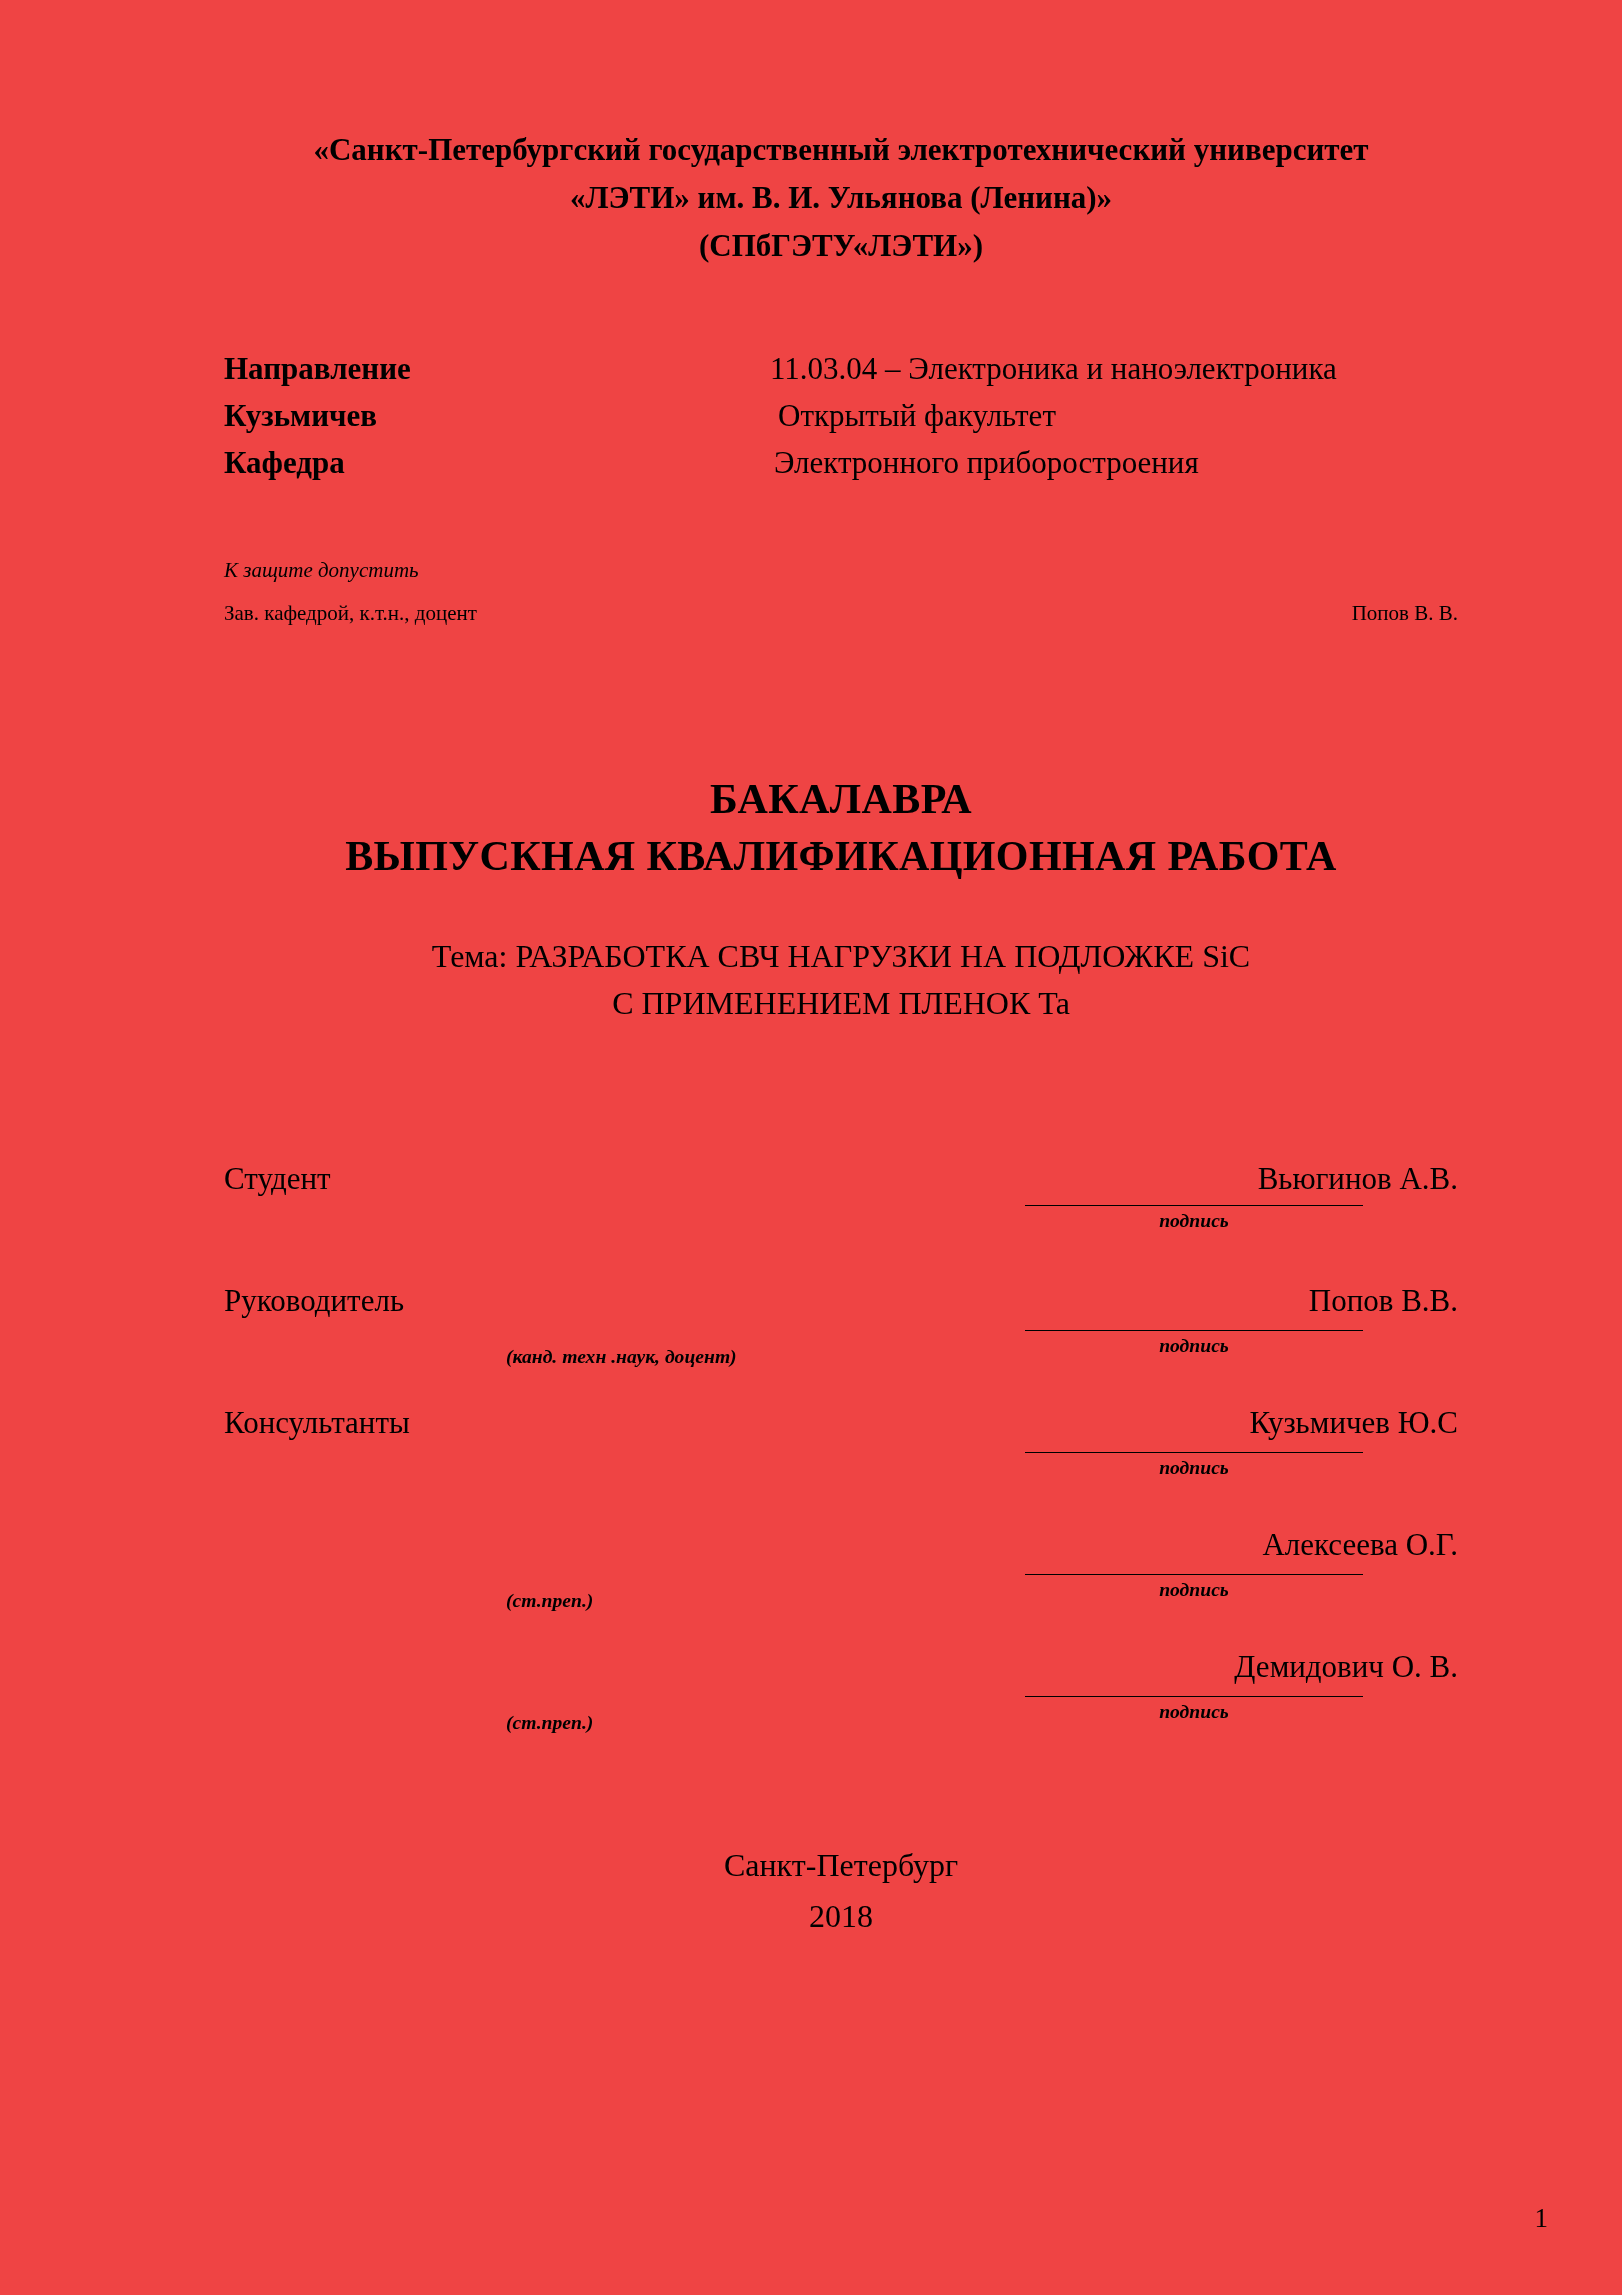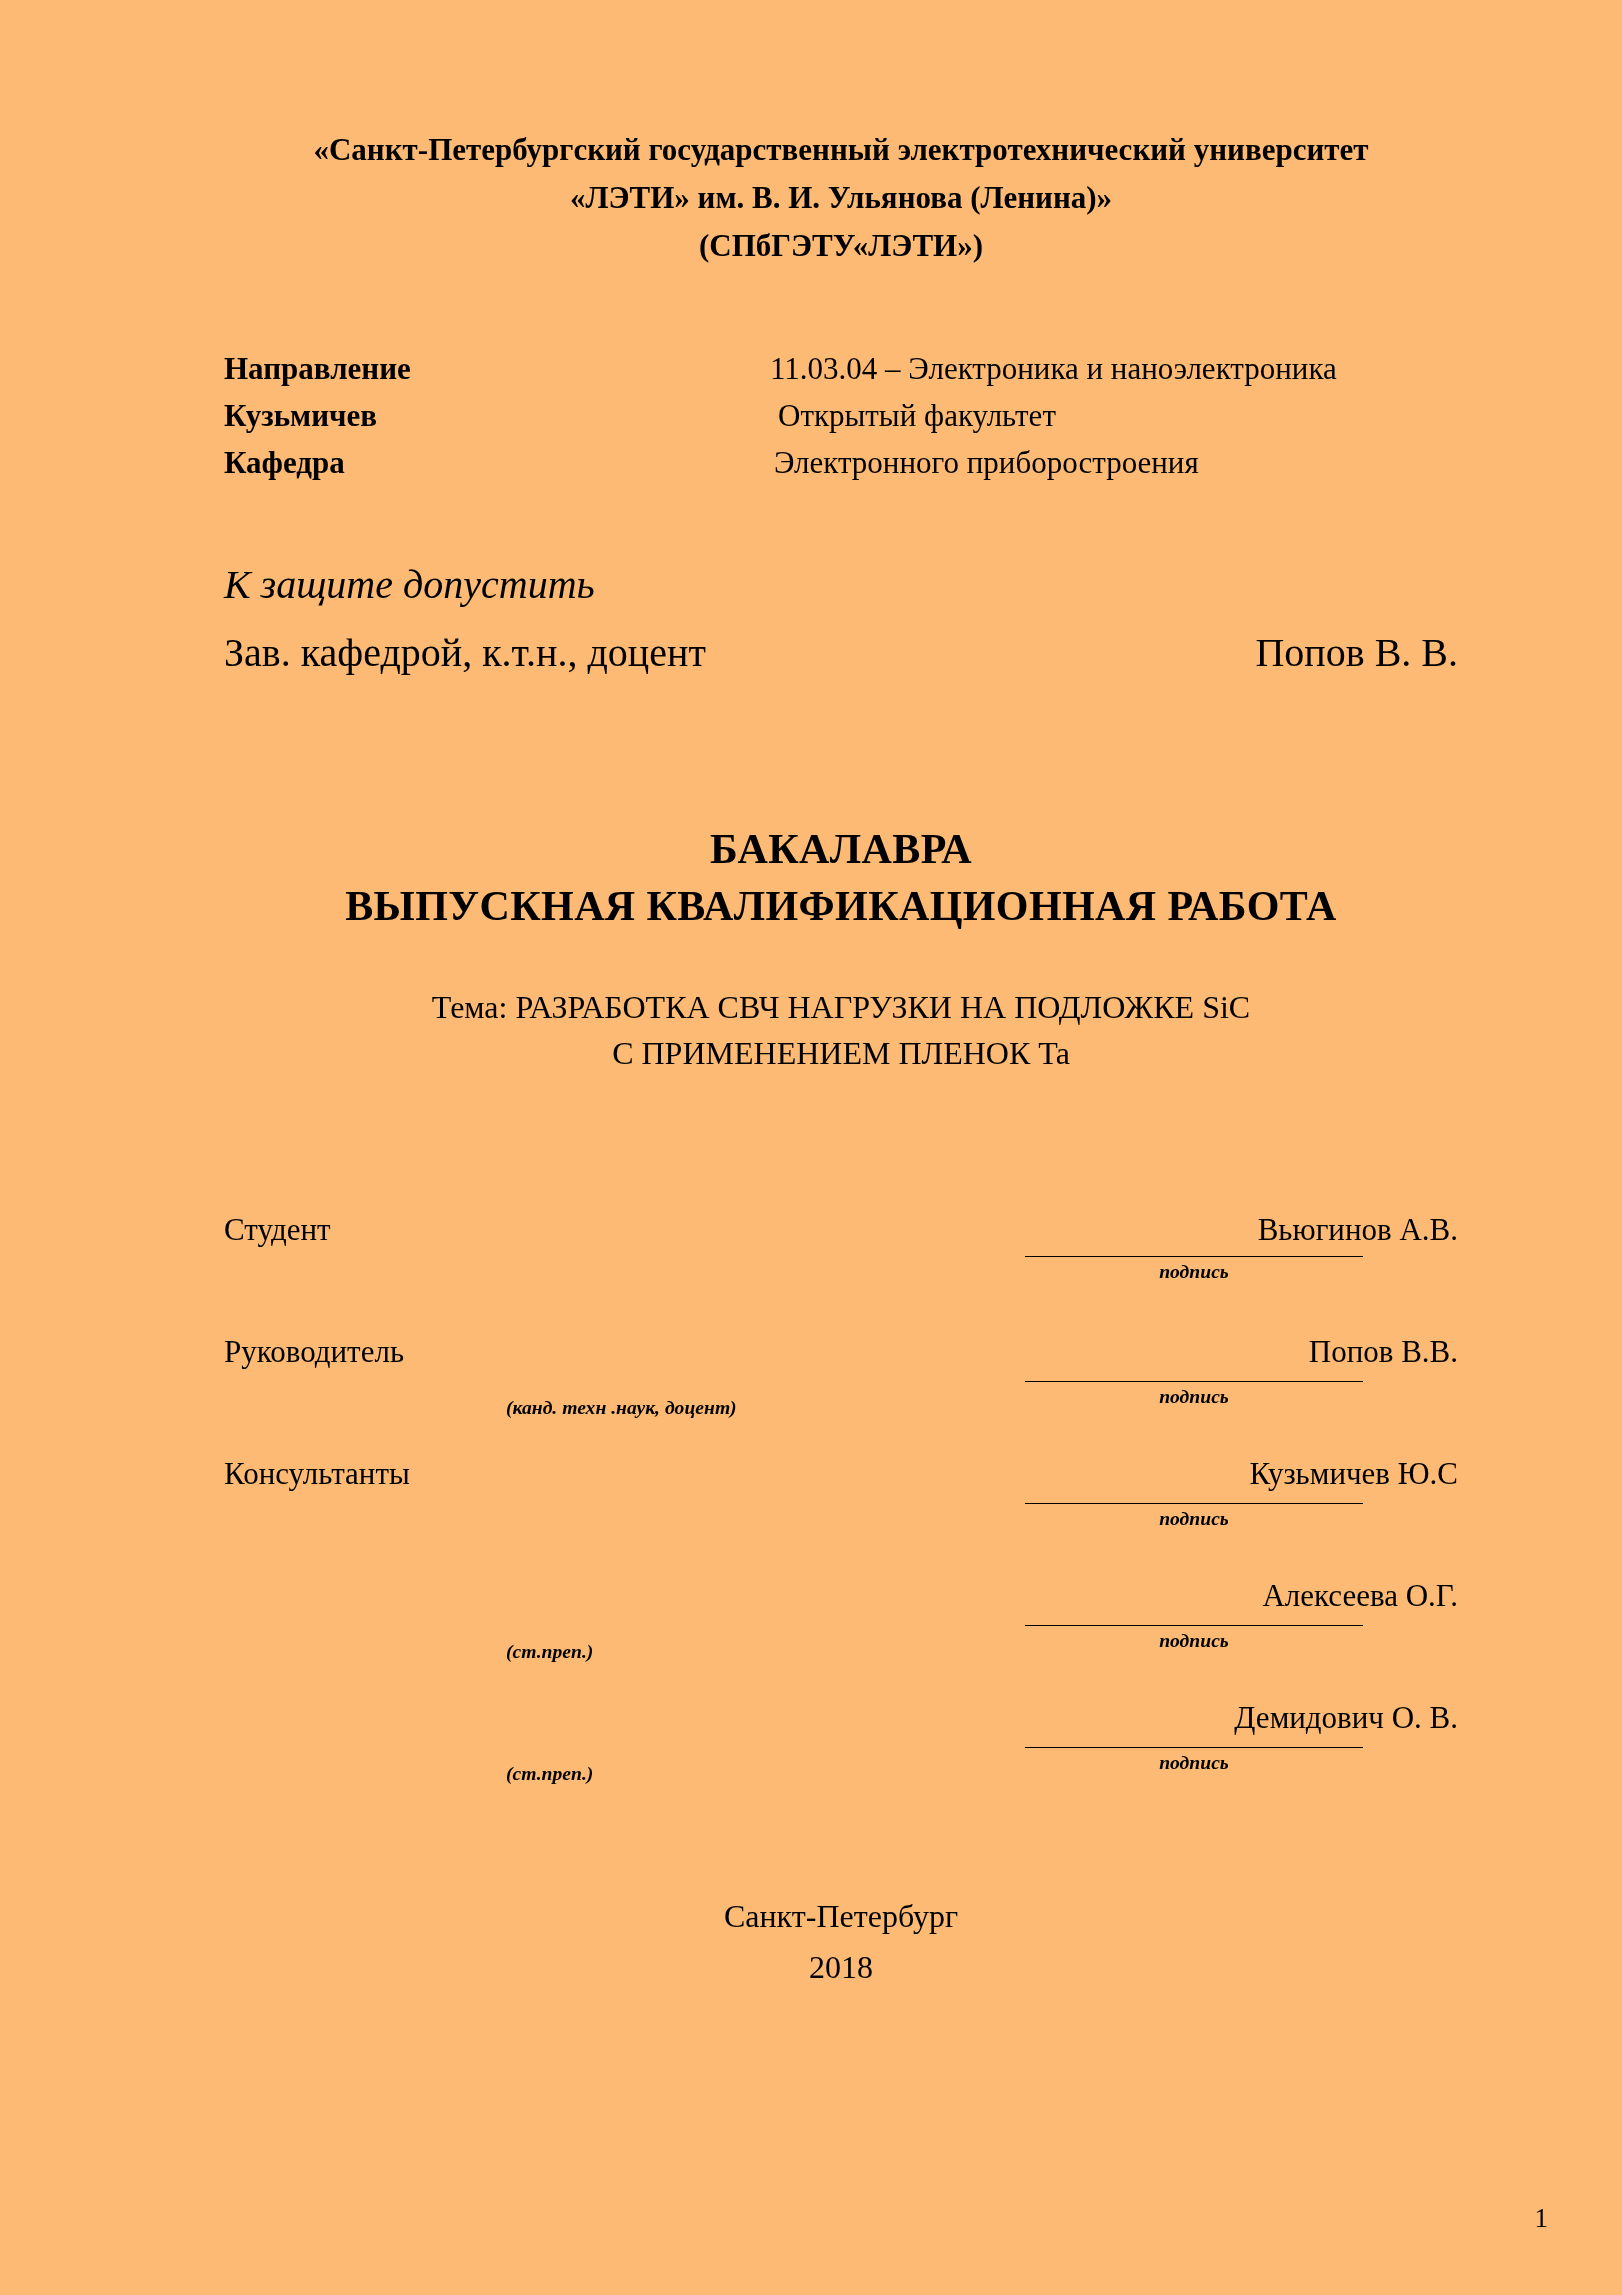--- a/index.html
+++ b/index.html
@@ -8,21 +8,21 @@
     background: #ffffff;
   }
   body {
     font-family: "Liberation Serif", serif;
     color: #000000;
   }
   .page {
     position: relative;
     width: 1623px;
     height: 2295px;
-    background: #fdba74;
+    background: #ef4444;
     box-sizing: border-box;
     padding: 126px 165px 31px 224px;
   }
 
   
   .header {
     text-align: center;
     font-weight: bold;
     font-size: 31px;
     line-height: 1.55;
@@ -49,21 +49,21 @@
   .info-value {
     flex: 1 1 auto;
   }
   .info-row.r1 .info-value { padding-left: 216px; }
   .info-row.r2 .info-value { padding-left: 224px; }
   .info-row.r3 .info-value { padding-left: 220px; }
 
   
   .approval {
     margin-top: 69px;
-    font-size: 40px;
+    font-size: 21px;
   }
   .approval .italic {
     font-style: italic;
     line-height: 1.5;
   }
   .approval-row {
     display: flex;
     justify-content: space-between;
     margin-top: 14px;
   }

